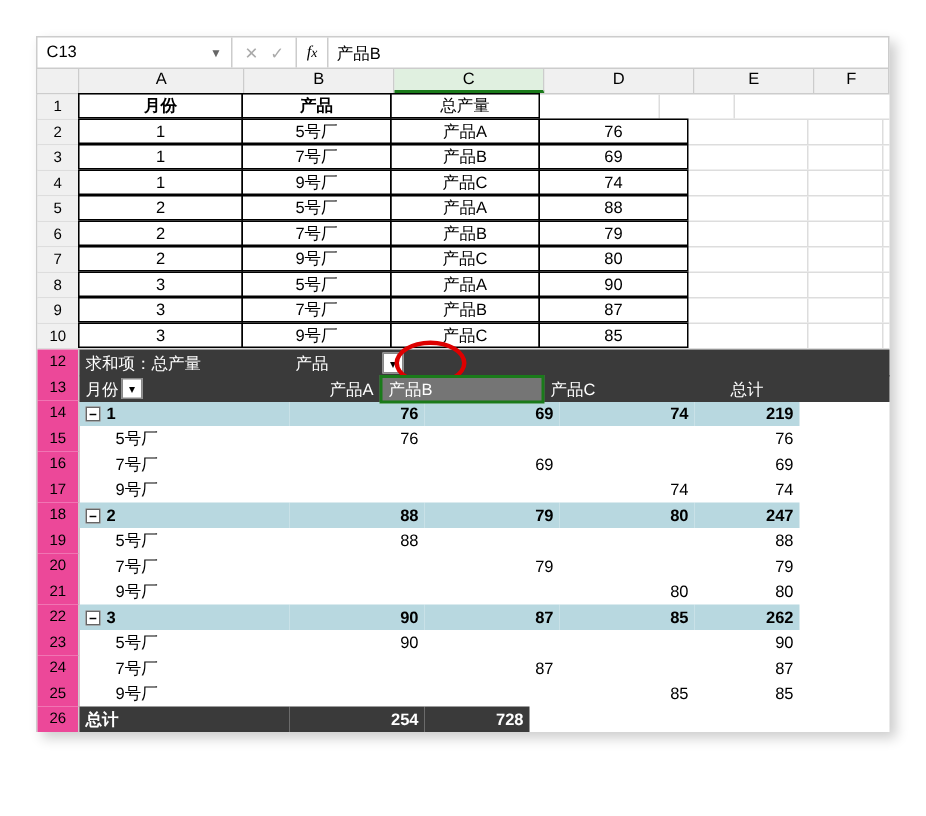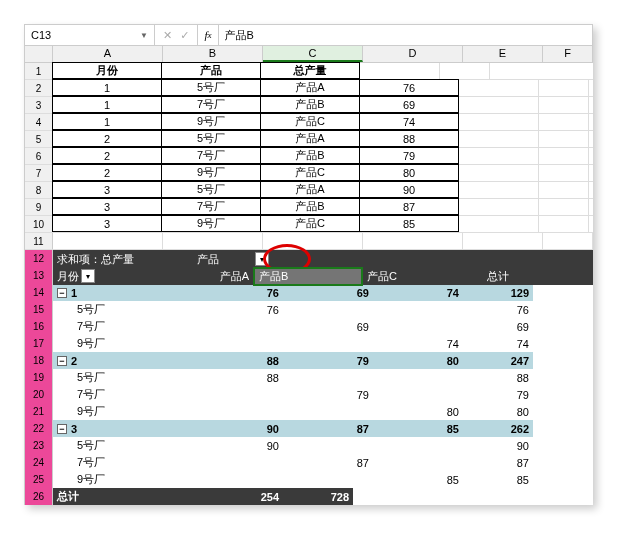--- a/index.html
+++ b/index.html
@@ -78,21 +78,21 @@
   <div class="colh cE">E</div>
   <div class="colh cF">F</div>
 </div>
 
 <div class="grid">
 
   <div class="row">
     <div class="rh">1</div>
     <div class="cell bcell cA" style="font-weight:bold">月份</div>
     <div class="cell bcell cC" style="font-weight:bold">产品</div>
-    <div class="cell bcell cD" style="font-weight:bold">总产量</div>
+    <div class="cell bcell cD" style="font-weight:normal">总产量</div>
     <div class="cell cE"></div>
     <div class="cell cF"></div>
   </div>
 
   <div id="data-rows">
           <div class="row">
      <div class="rh">2</div>
      <div class="cell bcell cA">1</div>
      <div class="cell bcell cB">5号厂</div>
      <div class="cell bcell cC">产品A</div>
@@ -167,29 +167,20 @@
      <div class="rh">10</div>
      <div class="cell bcell cA">3</div>
      <div class="cell bcell cB">9号厂</div>
      <div class="cell bcell cC">产品C</div>
      <div class="cell bcell cD">85</div>
      <div class="cell cE"></div>
      <div class="cell cF"></div>
     </div>
         </div>
 
-  <div class="row">
-    <div class="rh">11</div>
-    <div class="cell cA"></div>
-          <div class="cell cB"></div>
-          <div class="cell cC"></div>
-          <div class="cell cD"></div>
-          <div class="cell cE"></div>
-          <div class="cell cF"></div>
-  </div>
 
   <div class="pivot">
     <div class="red-circle" style="top:-6px; left:238px;"></div>
 
     <div class="pvrow">
       <div class="rh">12</div>
       <div class="pvhdr" style="flex:1">
         <span class="lbl pA">求和项：总产量</span>
         <span class="lbl" style="width:60px">产品</span>
         <span class="pvdrop">▾</span>
@@ -210,21 +201,21 @@
       </div>
     </div>
 
     <div id="pivot-body">
             <div class="pvrow">
      <div class="rh">14</div>
      <div class="pvcell sub pA"><span class="collapse">−</span>1</div>
      <div class="pvcell sub num pB">76</div>
      <div class="pvcell sub num pC">69</div>
      <div class="pvcell sub num pD">74</div>
-     <div class="pvcell sub num pE">129</div>
+     <div class="pvcell sub num pE">219</div>
     </div>
             <div class="pvrow">
        <div class="rh">15</div>
        <div class="pvcell pA indent1">5号厂</div>
        <div class="pvcell num pB">76</div>
        <div class="pvcell num pC"></div>
        <div class="pvcell num pD"></div>
        <div class="pvcell num pE">76</div>
       </div>
             <div class="pvrow">

